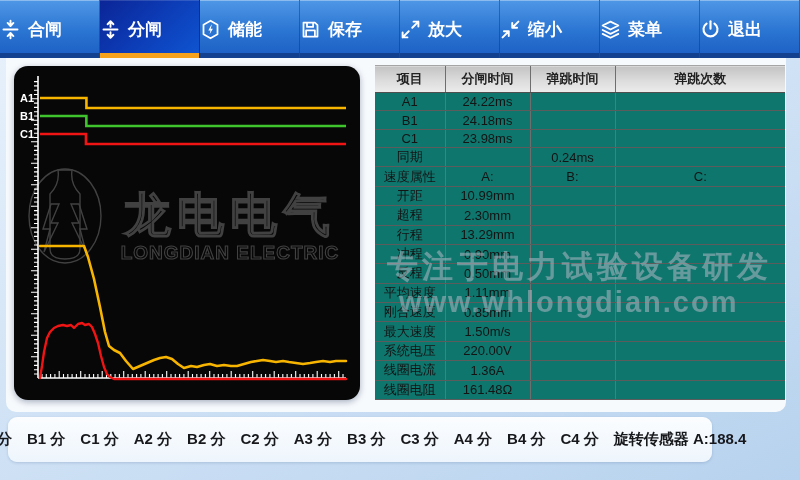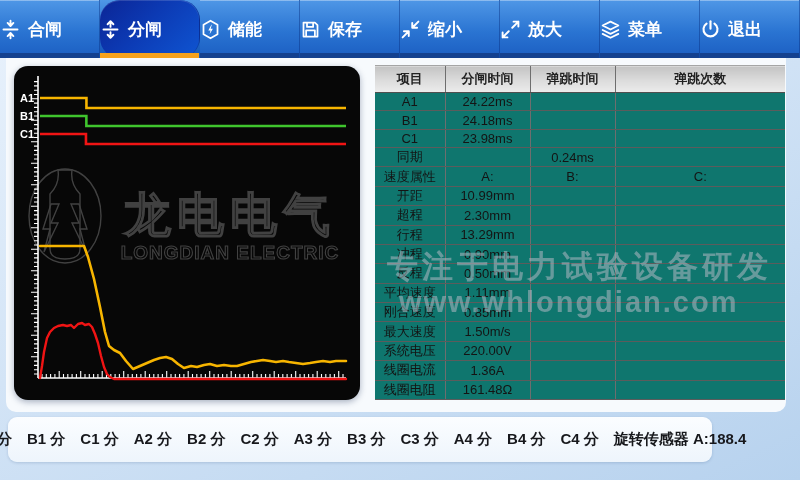--- a/index.html
+++ b/index.html
@@ -25,21 +25,20 @@
     box-shadow:inset 0 1px 0 rgba(255,255,255,.35);
     cursor:pointer;
   }
   .tab::after {
     content:""; position:absolute; left:0; right:0; bottom:0; height:5px;
     background:#14418f;
   }
   .tab.active {
     background:linear-gradient(135deg,#0b2596 0%,#0c3ab4 45%,#0f55d2 100%);
     box-shadow:inset 0 1px 0 rgba(255,255,255,.15);
-    border-radius:20px;
   }
   .tab.active::after { background:#f6a21c; }
   .tab .ticon { width:21px; height:21px; flex:0 0 auto; }
   .tab .ticon svg { width:100%; height:100%; display:block; }
 
   
   #main-panel {
     position:absolute; left:6px; top:58px; width:780px; height:354px;
     background:#f7fafd; border-radius:0 0 10px 10px;
   }
@@ -123,32 +122,32 @@
         <svg viewBox="0 0 24 24">
           <path d="M4 4h13l3 3v13H4z" stroke="#fff" stroke-width="2" fill="none" stroke-linejoin="round"></path>
           <path d="M8 4v5h7V4M7 20v-7h10v7" stroke="#fff" stroke-width="2" fill="none" stroke-linejoin="round"></path>
         </svg>
       </span>
       <span>保存</span>
     </div>
     <div class="tab">
       <span class="ticon">
         <svg viewBox="0 0 24 24">
+          <path d="M14 10 21 3m0 0h-5.5M21 3v5.5M10 14l-7 7m0 0h5.5M3 21v-5.5" stroke="#fff" stroke-width="2.2" fill="none" stroke-linecap="round" stroke-linejoin="round"></path>
+        </svg>
+      </span>
+      <span>放大</span>
+    </div>
+    <div class="tab">
+      <span class="ticon">
+        <svg viewBox="0 0 24 24">
           <path d="M21 3l-7 7m0 0h5.5M14 10V4.5M3 21l7-7m0 0H4.5M10 14v5.5" stroke="#fff" stroke-width="2.2" fill="none" stroke-linecap="round" stroke-linejoin="round"></path>
         </svg>
       </span>
       <span>缩小</span>
-    </div>
-    <div class="tab">
-      <span class="ticon">
-        <svg viewBox="0 0 24 24">
-          <path d="M14 10 21 3m0 0h-5.5M21 3v5.5M10 14l-7 7m0 0h5.5M3 21v-5.5" stroke="#fff" stroke-width="2.2" fill="none" stroke-linecap="round" stroke-linejoin="round"></path>
-        </svg>
-      </span>
-      <span>放大</span>
     </div>
     <div class="tab">
       <span class="ticon">
         <svg viewBox="0 0 24 24">
           <path d="M12 3 21 7.5 12 12 3 7.5z" stroke="#fff" stroke-width="2" fill="none" stroke-linejoin="round"></path>
           <path d="M3 12.5 12 17l9-4.5M3 17l9 4.5L21 17" stroke="#fff" stroke-width="2" fill="none" stroke-linecap="round" stroke-linejoin="round"></path>
         </svg>
       </span>
       <span>菜单</span>
     </div>

